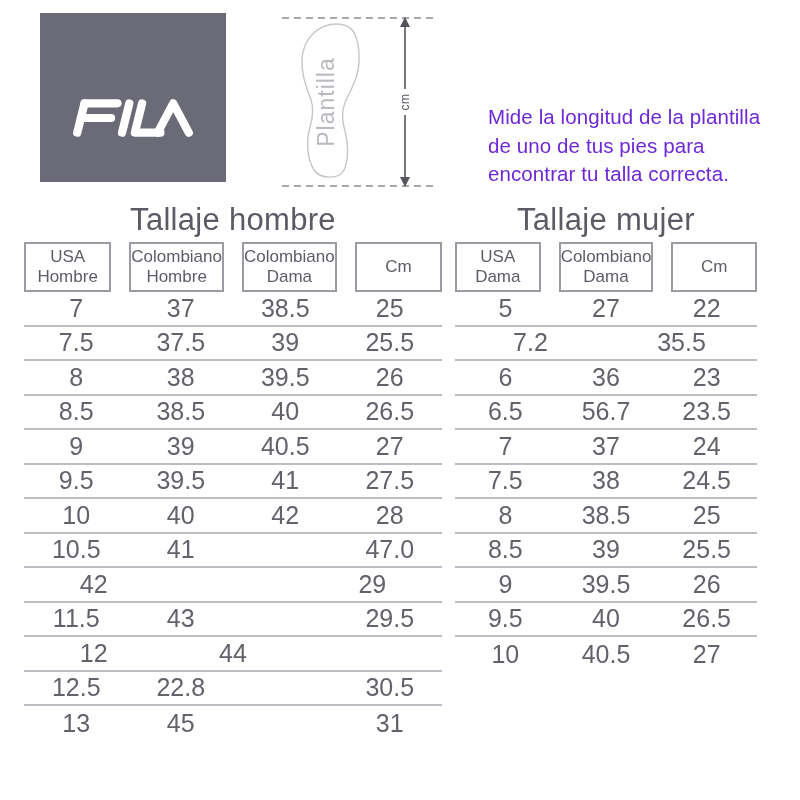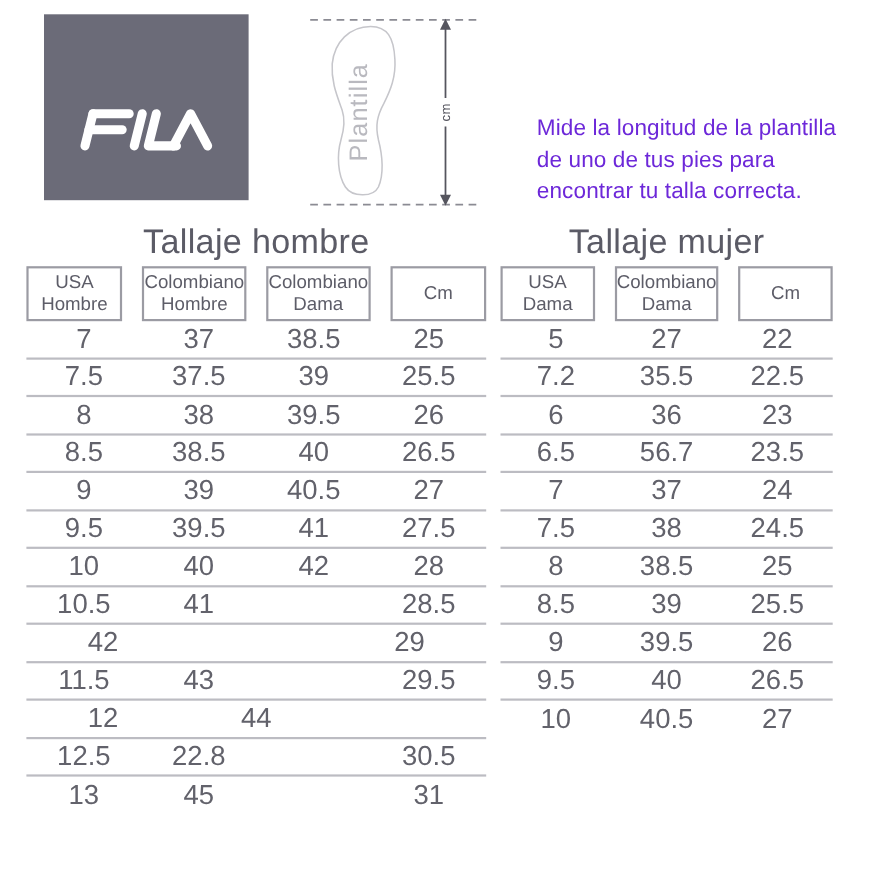--- a/index.html
+++ b/index.html
@@ -150,21 +150,21 @@
         <div class="trow">
           <div class="tcell">10</div>
           <div class="tcell">40</div>
           <div class="tcell">42</div>
           <div class="tcell">28</div>
         </div>
         <div class="trow">
           <div class="tcell">10.5</div>
           <div class="tcell">41</div>
           <div class="tcell"></div>
-          <div class="tcell">28.5</div>
+          <div class="tcell">47.0</div>
         </div>
         <div class="trow">
           <div class="tcell">42</div>
           <div class="tcell"></div>
           <div class="tcell">29</div>
         </div>
         <div class="trow">
           <div class="tcell">11.5</div>
           <div class="tcell">43</div>
           <div class="tcell"></div>
@@ -201,21 +201,20 @@
       </div>
     <div class="data-rows">
         <div class="trow">
           <div class="tcell">5</div>
           <div class="tcell">27</div>
           <div class="tcell">22</div>
         </div>
         <div class="trow">
           <div class="tcell">7.2</div>
           <div class="tcell">35.5</div>
-          <div class="tcell">22.5</div>
         </div>
         <div class="trow">
           <div class="tcell">6</div>
           <div class="tcell">36</div>
           <div class="tcell">23</div>
         </div>
         <div class="trow">
           <div class="tcell">6.5</div>
           <div class="tcell">56.7</div>
           <div class="tcell">23.5</div>

